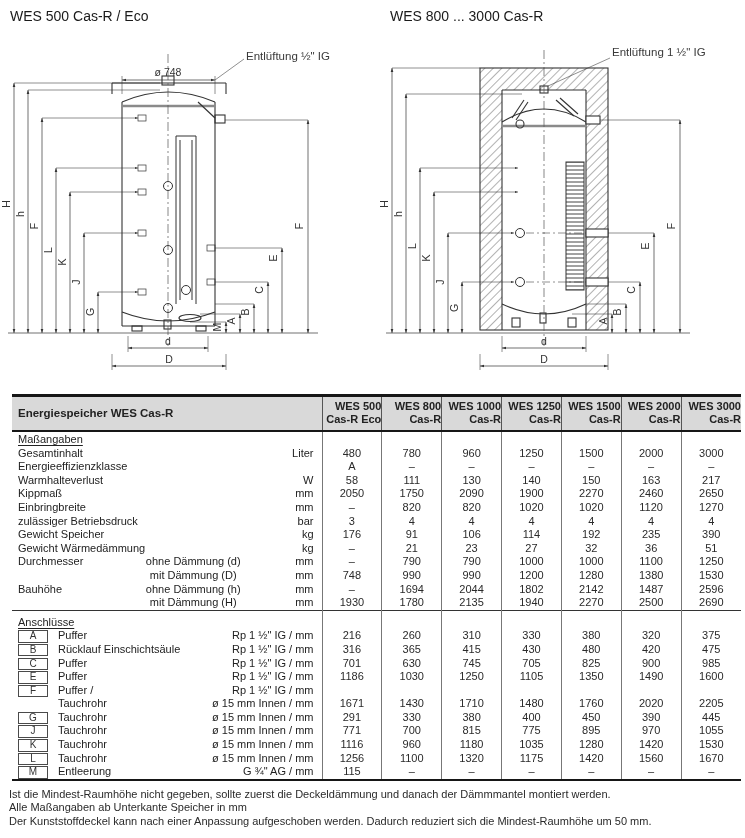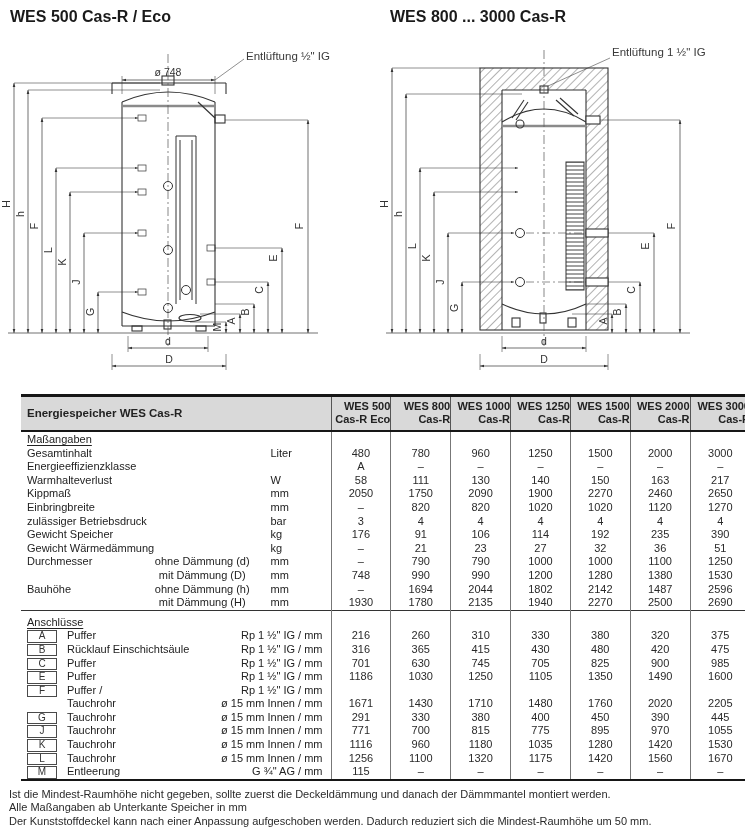--- a/index.html
+++ b/index.html
@@ -1,45 +1,45 @@
 <!DOCTYPE html>
 <html style="--header-bg: #d9d9d9;"><head>
 <meta charset="utf-8">
 <style>
   *{margin:0;padding:0;box-sizing:border-box}
   html,body{width:745px;height:838px;background:#fff;overflow:hidden;
     font-family:"Liberation Sans",sans-serif;color:#222}
   .diagrams{position:relative;width:745px;height:390px}
-  .dg-title{position:absolute;top:8px;font-weight:bold;font-size:16px;color:#1a1a1a;white-space:nowrap}
+  .dg-title{position:absolute;top:8px;font-weight:normal;font-size:14px;color:#1a1a1a;white-space:nowrap}
   #t-left{left:10px}
   #t-right{left:390px}
   .dg-svg{position:absolute;top:36px}
   #svgL{left:0}
   #svgR{left:372px}
   svg text{font-family:"Liberation Sans",sans-serif;font-size:10.5px;fill:#333}
   svg text.vent{font-size:11.5px;fill:#3a3a3a}
   svg text.dimlbl{font-size:10.5px;fill:#333}
 
-  .table-wrap{margin:4px 8px 0 21px}
+  .table-wrap{margin:4px 8px 0 12px}
   table{width:729px;border-collapse:collapse;table-layout:fixed;
     border-top:3px solid #161616;border-bottom:2px solid #161616;font-size:11px}
   col.cleft{width:310px}
   thead th{background:var(--header-bg,#d9d9d9);border-bottom:2px solid #161616;
     font-size:11px;line-height:13px;padding:3px 0 4px 0;vertical-align:middle;font-weight:bold}
   th.title{text-align:left;padding-left:6px;font-size:11.5px}
   th.col{border-left:1px solid #555;text-align:right}
   tbody td{line-height:13.6px;height:13.6px;vertical-align:bottom;white-space:nowrap;overflow:visible}
   td.val{border-left:1px solid #777;text-align:center;font-size:11px;color:#2a2a2a}
   tr.sec td{padding-top:1px}
   tr.sep td{border-top:1px solid #333;padding-top:5px}
   .sec-heading{text-decoration:underline;text-underline-offset:2px;padding-left:6px;display:inline-block}
   .lf{display:flex;white-space:nowrap;padding:0 8px 0 6px;align-items:baseline}
   .l1{flex:0 0 107px}
   .l2{flex:1 1 auto;text-align:center}
-  .unit{flex:0 0 52px;text-align:left}
+  .unit{flex:0 0 52px;text-align:right}
   .keyw{flex:0 0 40px}
   .keybox{display:inline-block;width:30px;border:1.4px solid #4a4a4a;text-align:center;
     font-size:10px;line-height:10.5px;background:#fff;color:#333}
   .l1c{flex:0 0 150px}
   .spec{flex:1 1 auto;text-align:right}
   .footnotes{margin:7px 0 0 9px;font-size:11px;line-height:13.5px;color:#2a2a2a}
 </style>
 </head>
 <body>
 

